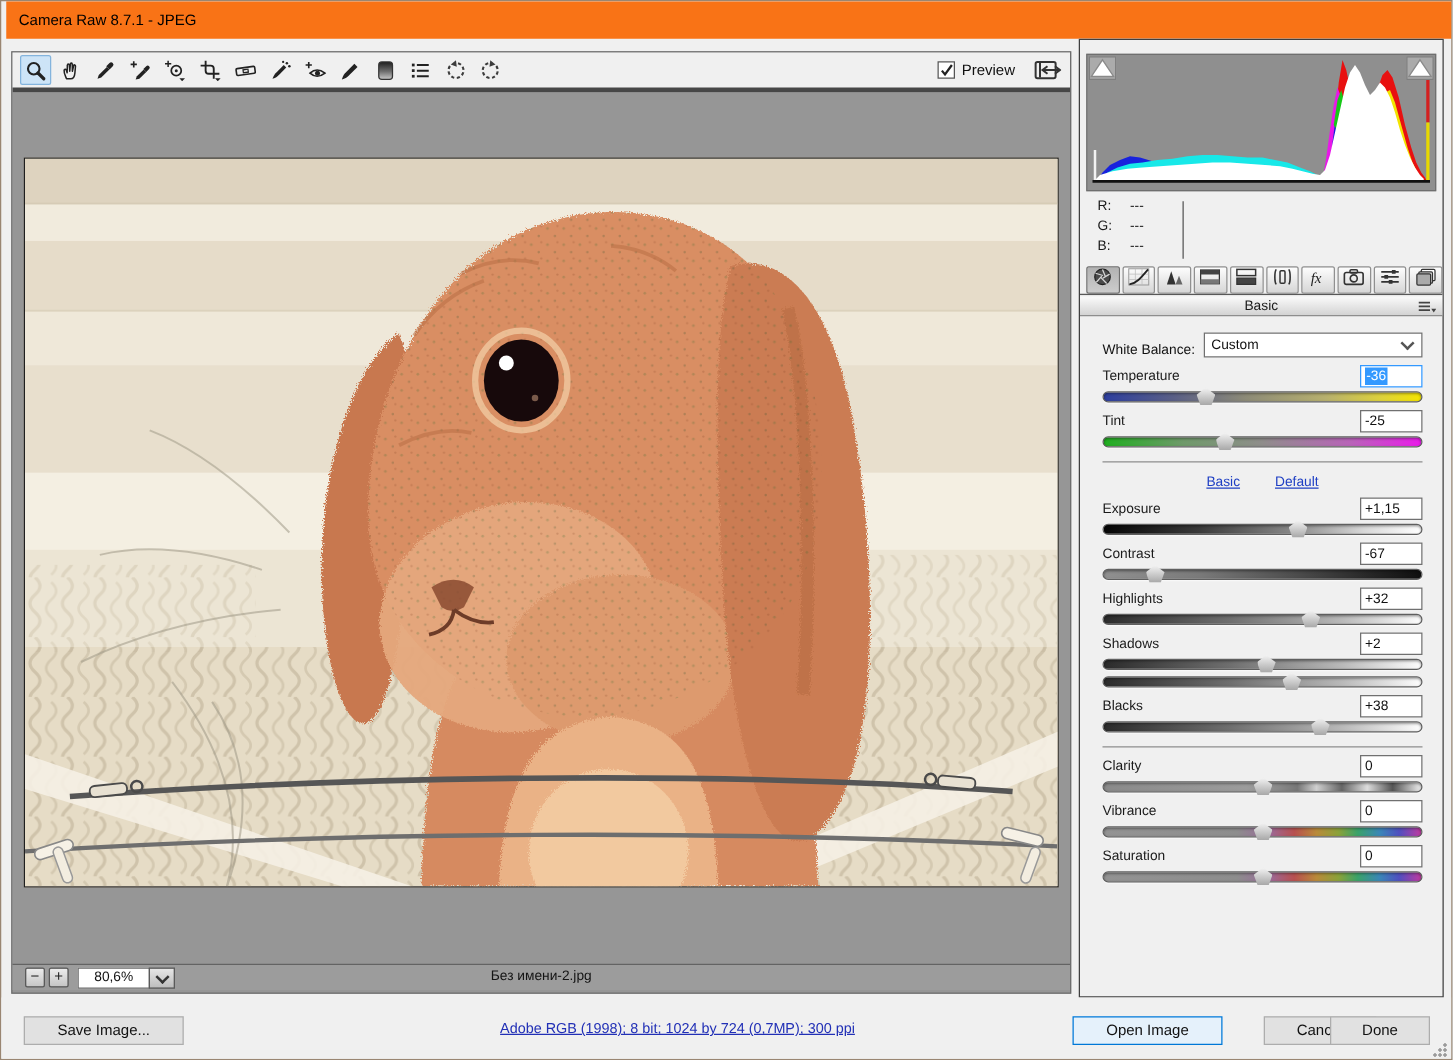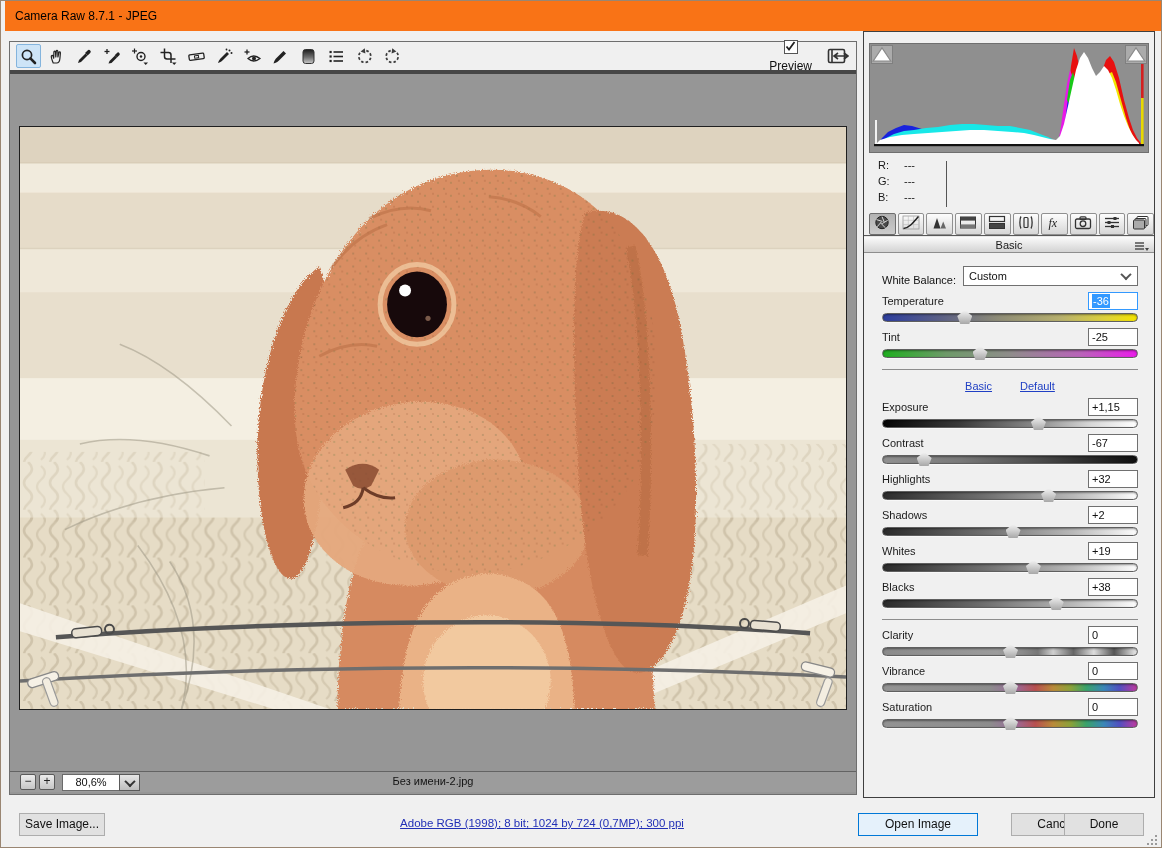--- a/index.html
+++ b/index.html
@@ -12,21 +12,21 @@
   .titlebar span { position:absolute; left:10px; top:8px; font-size:12px; color:#000; }
 
   
   .left-pane { position:absolute; left:8px; top:40px; width:848px; height:754px; border:1px solid #6e6e6e; background:#969696; }
   .toolbar { position:relative; height:32px; background:#f0f0f0; border-bottom:4px solid #474747; display:flex; align-items:center; padding:0 6px; }
   .tools { display:flex; align-items:center; gap:3px; }
   .tool { width:25px; height:24px; display:flex; align-items:center; justify-content:center; border:1px solid transparent; border-radius:2px; }
   .tool.selected { background:#cde4f7; border-color:#84b4dd; }
   .tool svg { display:block; }
   .toolbar-right { margin-left:auto; display:flex; align-items:center; gap:14px; }
-  .preview-wrap { display:flex; align-items:center; gap:5px; font-size:12px; color:#111;flex-direction:column; }
+  .preview-wrap { display:flex; align-items:center; gap:5px; font-size:12px; color:#111; }
   .checkbox { width:14px; height:14px; background:#fff; border:1px solid #555; display:flex; align-items:center; justify-content:center; }
   .fullscreen-btn { width:24px; height:20px; display:flex; align-items:center; justify-content:center; }
 
   
   .canvas { position:relative; height:697px; background:#969696; overflow:hidden; }
   .photo { position:absolute; left:9px; top:52px; width:828px; height:584px; border:1px solid #1f1f1f; background:#e9e0cd; }
   .photo svg { display:block; width:100%; height:100%; }
 
   
   .zoombar { position:relative; height:21px; background:#9c9c9c; border-top:1px solid #636363; font-size:11px; }
@@ -80,21 +80,21 @@
   .track-vibrance,.track-saturation { background:linear-gradient(to right,#939393 0%,#8d8d8d 42%,#9a6a9a 52%,#b85050 60%,#b98a3a 67%,#8aa23a 74%,#3aa26a 80%,#3a86b8 87%,#5050c0 93%,#c03aa0 100%); }
 
   .sep { border:none; border-top:1px solid #8d8d8d; margin:11px 0 0; }
   .links-row { display:flex; justify-content:center; gap:28px; margin:10px 0 2px; font-size:11px; }
   .links-row a { color:#1f3fc4; text-decoration:underline; }
   .after-label { margin-top:44px; text-align:center; transform:translateX(-30px); font-size:24px; font-weight:bold; color:#e8192c; letter-spacing:1px; }
 
   
   .footer { position:absolute; left:0; top:797px; width:100%; height:51px; background:#f0f0f0; font-size:12px; }
   .btn { position:absolute; top:15px; height:23px; background:#e1e1e1; border:1px solid #adadad; font-size:12px; font-family:"Liberation Sans",sans-serif; text-align:center; color:#111; line-height:20px; }
-  .btn-save { left:18px; width:86px; }
+  .btn-save { left:18px; width:128px; }
   .btn-open { left:857px; width:120px; background:#e5f1fb; border-color:#0078d7; }
   .btn-cancel { left:963px; width:90px;margin-left:47px; }
   .btn-done { left:1063px; width:80px; }
   .workflow-link { position:absolute; left:50%; top:19px; transform:translateX(-50%); margin-left:-39px; color:#2230b6; text-decoration:underline; font-size:11.5px; white-space:nowrap; }
   .grip { position:absolute; right:3px; bottom:3px; width:12px; height:12px;
     background:radial-gradient(circle at 2px 10px,#9a9a9a 1.2px,transparent 1.5px),
                radial-gradient(circle at 6px 10px,#9a9a9a 1.2px,transparent 1.5px),
                radial-gradient(circle at 10px 10px,#9a9a9a 1.2px,transparent 1.5px),
                radial-gradient(circle at 6px 6px,#9a9a9a 1.2px,transparent 1.5px),
                radial-gradient(circle at 10px 6px,#9a9a9a 1.2px,transparent 1.5px),
@@ -597,24 +597,20 @@
           <div class="srow">
             <div class="srow-top">
               <span class="slabel">Shadows</span>
               <span class="sval"><span class="sval-in">+2</span></span>
             </div>
             <div class="track track-shadows">
               <span class="thumb" style="left:51%"></span>
             </div>
           </div>
           <div class="srow">
-            <div class="srow-top">
-              <span class="slabel">Whites</span>
-              <span class="sval"><span class="sval-in">+19</span></span>
-            </div>
             <div class="track track-whites">
               <span class="thumb" style="left:59%"></span>
             </div>
           </div>
           <div class="srow">
             <div class="srow-top">
               <span class="slabel">Blacks</span>
               <span class="sval"><span class="sval-in">+38</span></span>
             </div>
             <div class="track track-blacks">

